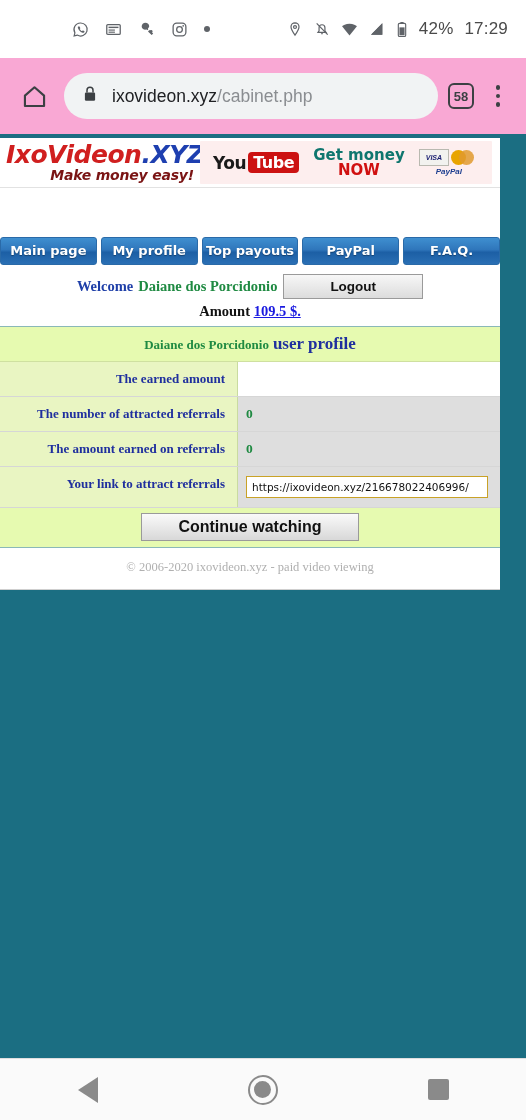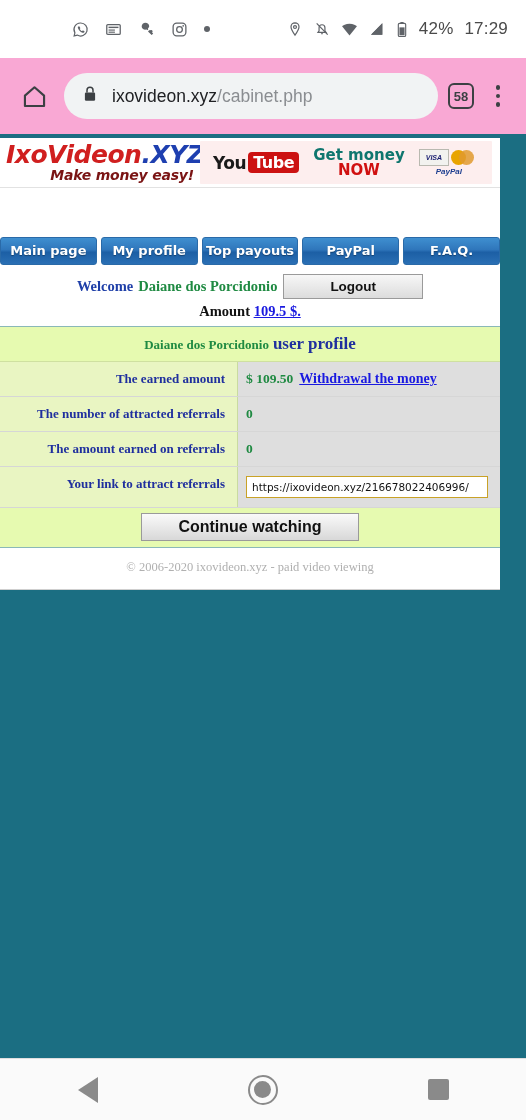--- a/index.html
+++ b/index.html
@@ -324,24 +324,20 @@
       </div>
     </div>
 
     <div class="acct">
       <div class="acct-head">
         <span class="nm">Daiane dos Porcidonio</span><span class="ttl">user profile</span>
       </div>
 
       <div class="row">
         <div class="lbl">The earned amount</div>
-        <div class="val">
-          <span>$ 109.50</span>
-          <a href="#">Withdrawal the money</a>
-        </div>
       </div>
 
       <div class="row">
         <div class="lbl">The number of attracted referrals</div>
         <div class="val">0</div>
       </div>
 
       <div class="row">
         <div class="lbl">The amount earned on referrals</div>
         <div class="val">0</div>

